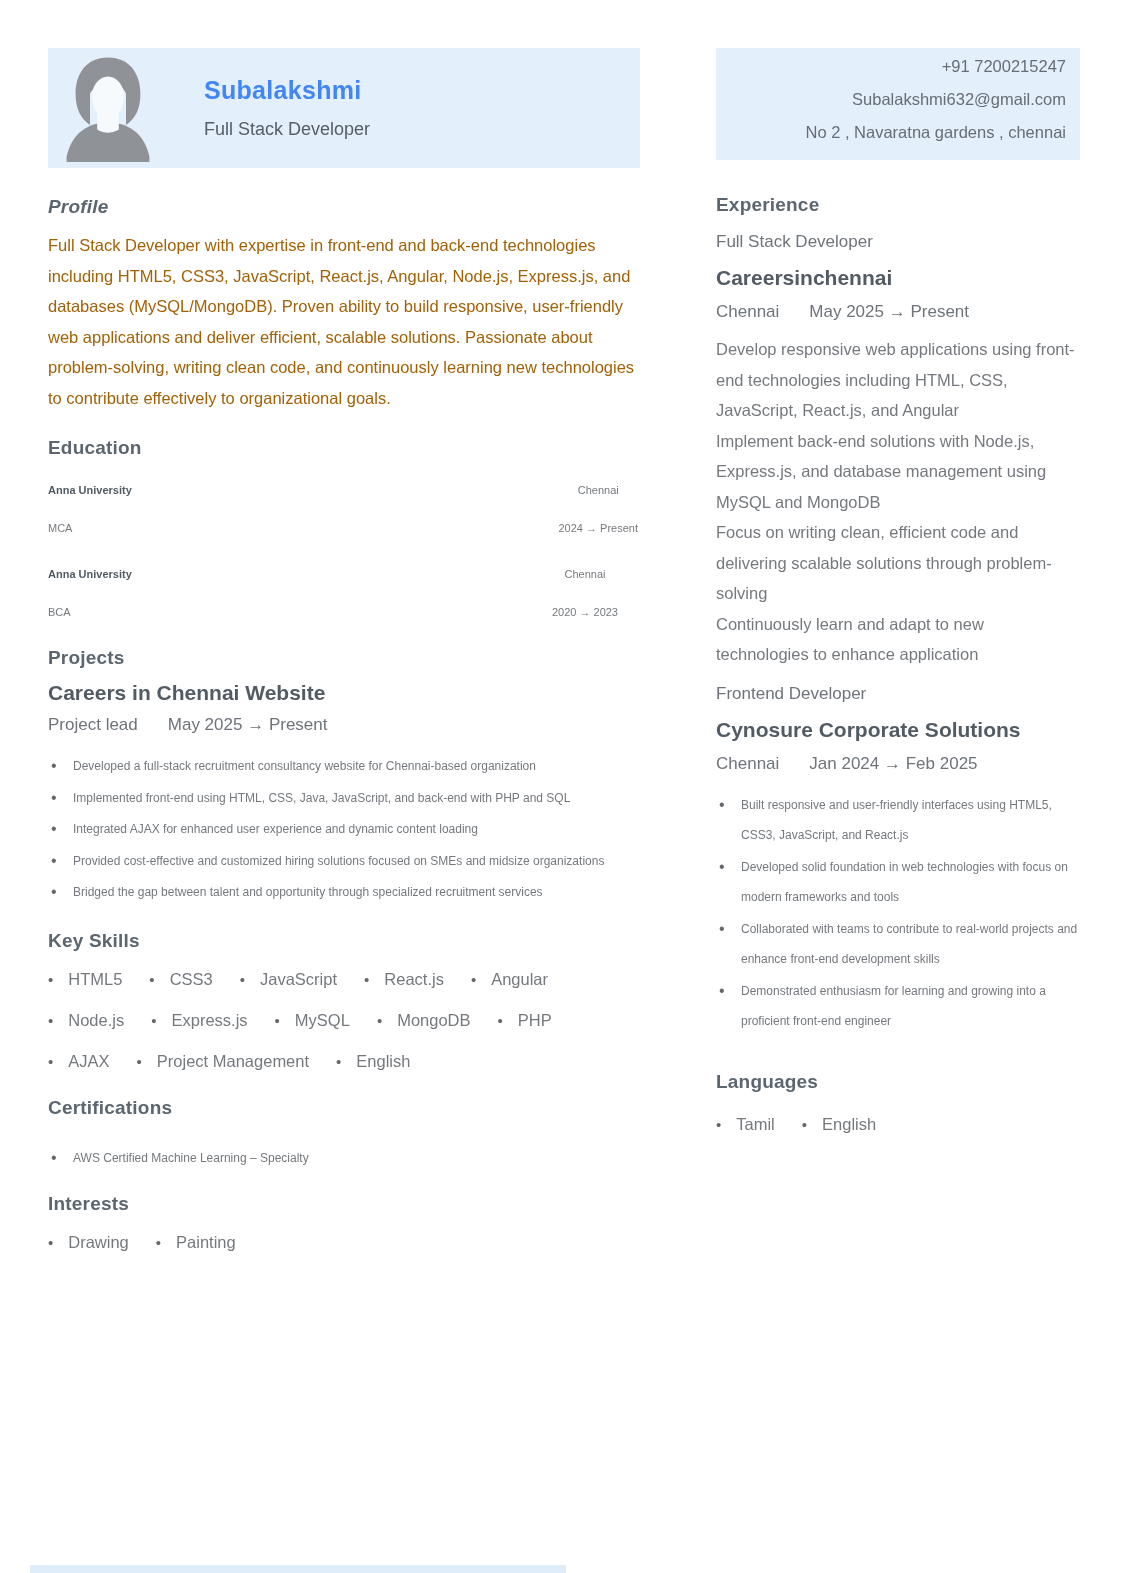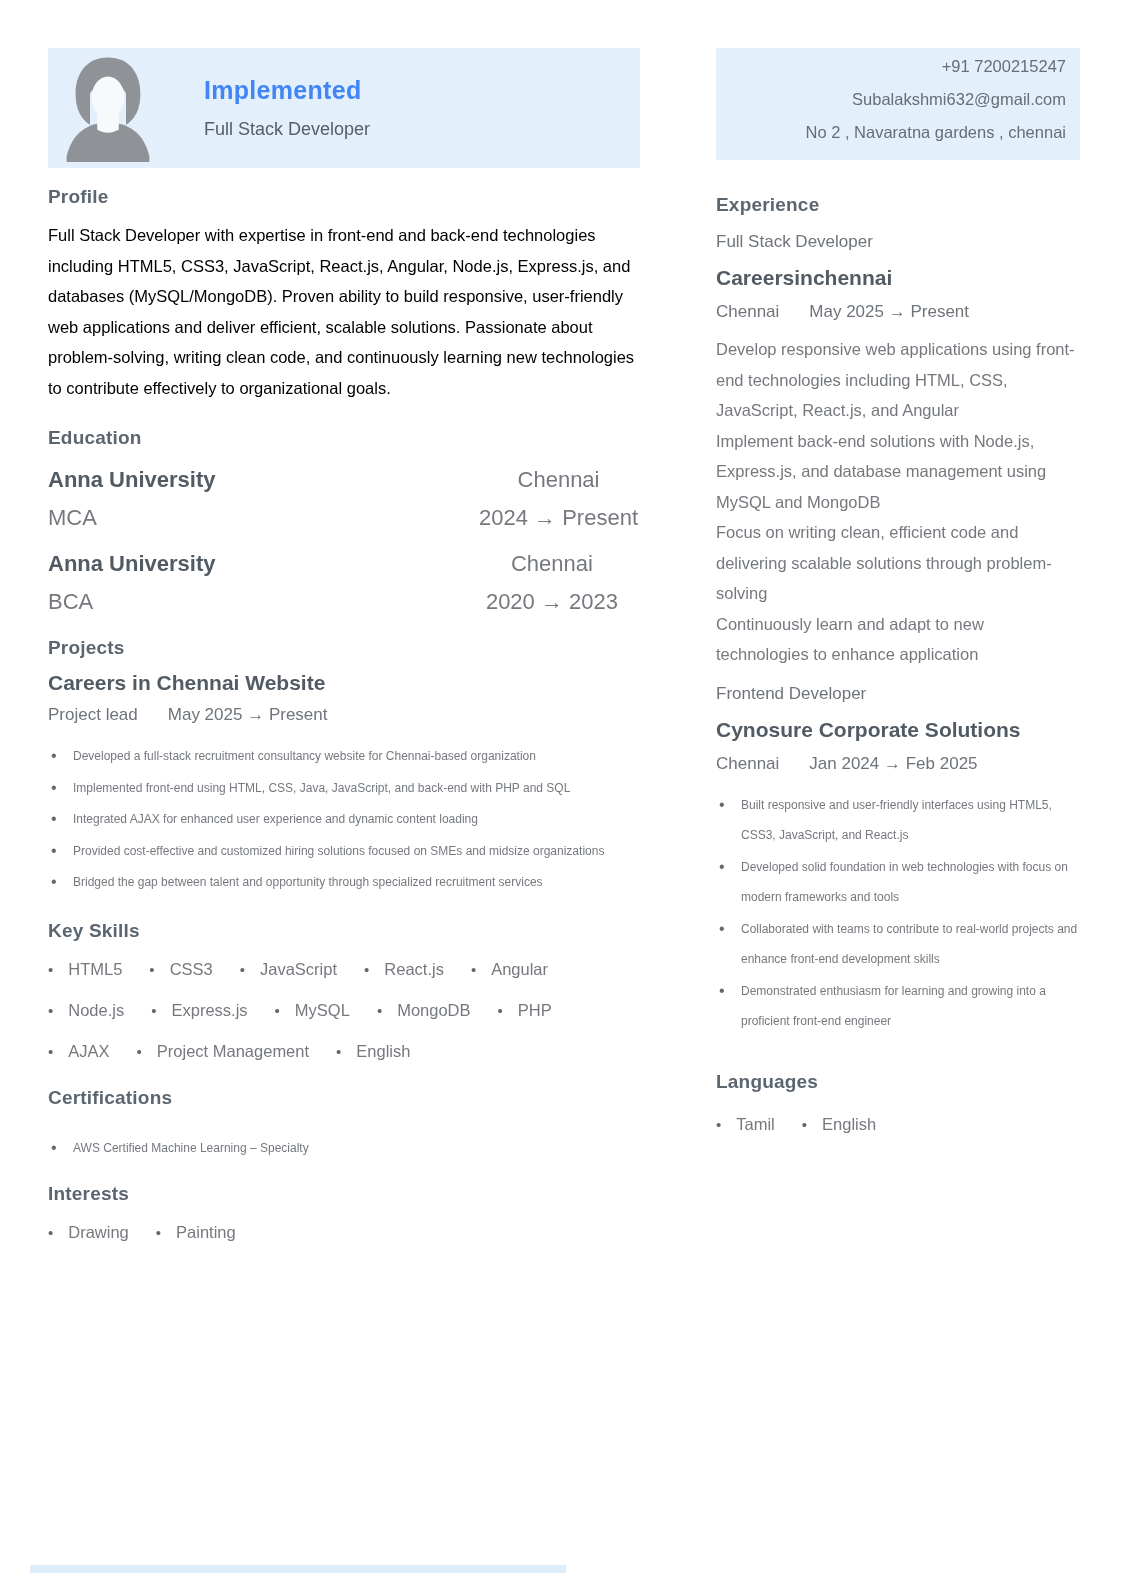--- a/index.html
+++ b/index.html
@@ -30,27 +30,27 @@
     background:#e4effc; height:112px;
     padding:2px 14px; text-align:right;
     font-size:16.5px; color:#676d74; line-height:33px;
   }
   
   .sec-h {
     font-size:19px; font-weight:700; color:#5c6670;
     margin-top:20px; margin-bottom:12px; letter-spacing:.2px;
   }
   .right-col .sec-h { margin-top:34px; margin-bottom:16px; }
-  .body-text { font-size:16.5px; line-height:30.5px; color:#000000; }
+  .body-text { font-size:16.5px; line-height:30.5px; color:#a16207; }
   .dates { white-space:nowrap; }
   
   .edu-item { display:flex; justify-content:space-between; margin-bottom:8px; }
   .edu-l { text-align:left; }
   .edu-r { text-align:center; }
-  .edu-item div { line-height:38px; font-size:22px; }
+  .edu-item div { line-height:38px; font-size:11px; }
   .edu-school { font-weight:700; color:#525b64; }
   
   .item-title { font-size:21px; font-weight:700; color:#525b64; margin-top:10px; }
   .item-meta { font-size:17px; color:#6e747a; margin-top:10px; display:flex; gap:30px; }
   ul.blist { list-style:none; margin-top:16px; }
   ul.blist li {
     position:relative; padding-left:25px;
     font-size:12px; line-height:30.5px; margin-bottom:1px;
   }
   ul.blist li::before {
@@ -86,26 +86,26 @@
       <span class="avatar">
         <svg viewBox="0 0 120 120" width="108" height="108">
           <rect x="0" y="0" width="120" height="120" fill="#e4effc"></rect>
           <path d="M14,114 C20,86 40,76 60,76 C80,76 100,86 106,114 L106,120 L14,120 Z" fill="#8f9296"></path>
           <path d="M60,4 C36,4 24,22 24,44 C24,62 30,72 40,79 L40,44 C46,33 54,40 64,36 C72,33 76,36 80,44 L80,79 C90,72 96,62 96,44 C96,22 84,4 60,4 Z" fill="#8f9296"></path>
           <ellipse cx="60" cy="48" rx="18" ry="23" fill="#f7fafd"></ellipse>
           <path d="M48,64 L72,64 L72,84 C72,84 60,92 48,84 Z" fill="#f7fafd"></path>
         </svg>
       </span>
       <span class="hdr-id">
-        <div class="name">Implemented</div>
+        <div class="name">Subalakshmi</div>
         <div class="job-title">Full Stack Developer</div>
       </span>
     </div>
 
-    <div class="sec-h" style="margin-top:18px;">Profile</div>
+    <div class="sec-h" style="margin-top:28px;font-style:italic;">Profile</div>
     <p class="body-text">Full Stack Developer with expertise in front-end and back-end technologies including HTML5, CSS3, JavaScript, React.js, Angular, Node.js, Express.js, and databases (MySQL/MongoDB). Proven ability to build responsive, user-friendly web applications and deliver efficient, scalable solutions. Passionate about problem-solving, writing clean code, and continuously learning new technologies to contribute effectively to organizational goals.</p>
 
     <div class="sec-h" style="margin-top:24px;">Education</div>
 
     <div class="edu-item">
       <span class="edu-l">
         <div class="edu-school">Anna University</div>
         <div>MCA</div>
       </span>
       <span class="edu-r" style="margin-right:2px;">

